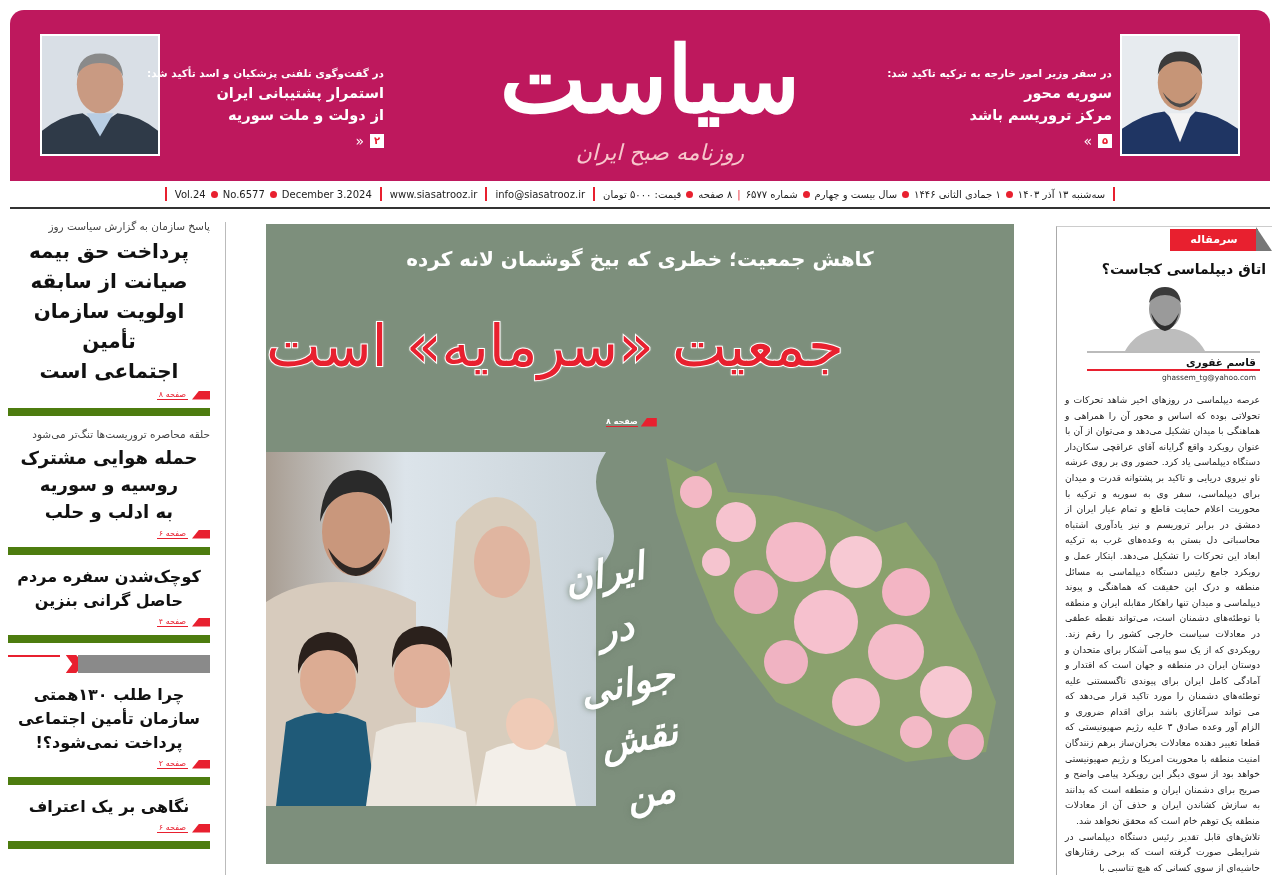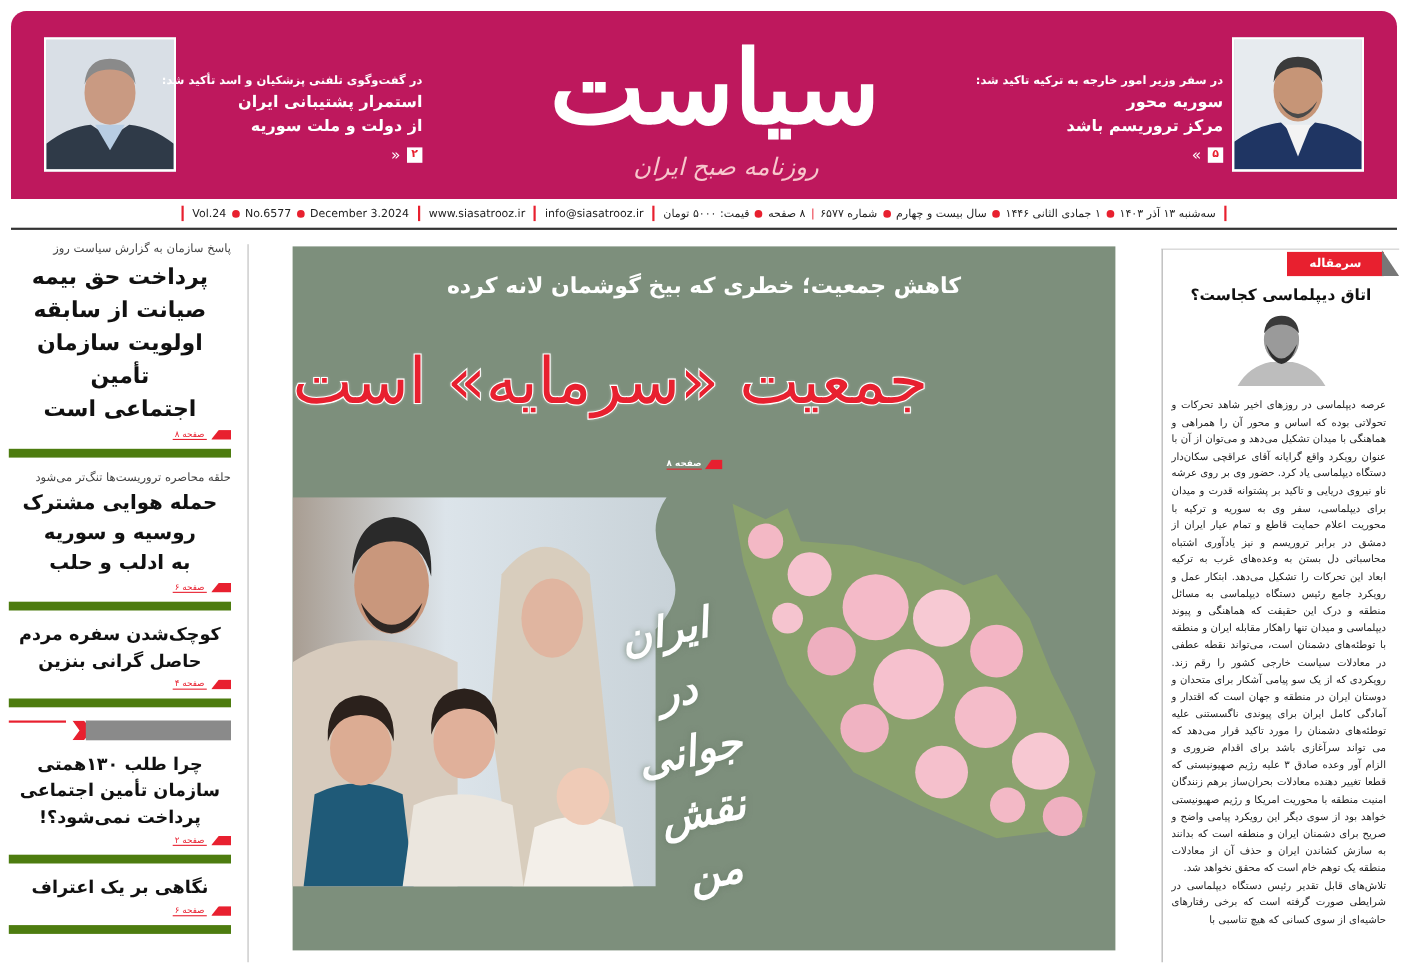--- a/index.html
+++ b/index.html
@@ -119,21 +119,21 @@
   }
   .col-right .badge-row { position: relative; height: 26px; }
   .col-right .badge {
     position: absolute; right: 14px; top: 2px; width: 88px; height: 22px; background: #e8202f;
     color: #fff; font-weight: bold; font-size: 11px; line-height: 22px; text-align: center;
   }
   .col-right .badge-fold {
     position: absolute; right: 0; top: 0; width: 16px; height: 24px; background: #777;
     clip-path: polygon(0 0, 100% 100%, 0 100%);
   }
-  .col-right .op-title { font-size: 14px; font-weight: bold; text-align: center; padding: 6px 6px 4px; line-height: 20px; }
+  .col-right .op-title { font-size: 14px; font-weight: bold; text-align: right; padding: 6px 6px 4px; line-height: 20px; }
   .col-right .author-pic { width: 100px; height: 68px; margin: 0 auto; display: block; }
   .col-right .author-row { margin: 0 12px 0 30px; border-top: 2px solid #bbb; padding-top: 2px; }
   .col-right .author-name { font-size: 10.5px; font-weight: bold; line-height: 14px; padding-right: 4px; border-bottom: 2px solid #e8202f; }
   .col-right .author-email { font-size: 7.5px; color: #333; text-align: right; direction: ltr; text-align: right; padding: 2px 4px 0 0; }
   .col-right .body {
     font-size: 9.2px; line-height: 15.6px; color: #222; text-align: justify; text-align-last: right;
     padding: 6px 12px 0 8px; margin-top: 4px;
   }
   .col-right .body p { margin-bottom: 0; }
 </style>
@@ -348,17 +348,21 @@
     <span class="badge-fold"></span>
   </div>
   <div class="op-title">اتاق دیپلماسی کجاست؟</div>
   <svg class="author-pic" viewBox="0 0 100 68">
     <rect width="100" height="68" fill="#ffffff"></rect>
     <path d="M10 68 Q20 50 40 46 L60 46 Q80 50 90 68 Z" fill="#bdbdbd"></path>
     <ellipse cx="50" cy="26" rx="16" ry="20" fill="#9a9a9a"></ellipse>
     <path d="M34 20 Q36 4 50 4 Q64 4 66 20 Q60 12 50 12 Q40 12 34 20 Z" fill="#3a3a3a"></path>
     <path d="M36 30 Q50 56 64 30 Q60 46 50 48 Q40 46 36 30 Z" fill="#2e2e2e"></path>
   </svg>
+  <div class="author-row">
+    <div class="author-name">قاسم غفوری</div>
+    <div class="author-email">ghassem_tg@yahoo.com</div>
+  </div>
   <div class="body">
     <p>عرصه دیپلماسی در روزهای اخیر شاهد تحرکات و تحولاتی بوده که اساس و محور آن را همراهی و هماهنگی با میدان تشکیل می‌دهد و می‌توان از آن با عنوان رویکرد واقع گرایانه آقای عراقچی سکان‌دار دستگاه دیپلماسی یاد کرد. حضور وی بر روی عرشه ناو نیروی دریایی و تاکید بر پشتوانه قدرت و میدان برای دیپلماسی، سفر وی به سوریه و ترکیه با محوریت اعلام حمایت قاطع و تمام عیار ایران از دمشق در برابر تروریسم و نیز یادآوری اشتباه محاسباتی دل بستن به وعده‌های غرب به ترکیه ابعاد این تحرکات را تشکیل می‌دهد. ابتکار عمل و رویکرد جامع رئیس دستگاه دیپلماسی به مسائل منطقه و درک این حقیقت که هماهنگی و پیوند دیپلماسی و میدان تنها راهکار مقابله ایران و منطقه با توطئه‌های دشمنان است، می‌تواند نقطه عطفی در معادلات سیاست خارجی کشور را رقم زند. رویکردی که از یک سو پیامی آشکار برای متحدان و دوستان ایران در منطقه و جهان است که اقتدار و آمادگی کامل ایران برای پیوندی ناگسستنی علیه توطئه‌های دشمنان را مورد تاکید قرار می‌دهد که می تواند سرآغازی باشد برای اقدام ضروری و الزام آور وعده صادق ۳ علیه رژیم صهیونیستی که قطعا تغییر دهنده معادلات بحران‌ساز برهم زنندگان امنیت منطقه با محوریت امریکا و رژیم صهیونیستی خواهد بود از سوی دیگر این رویکرد پیامی واضح و صریح برای دشمنان ایران و منطقه است که بدانند به سازش کشاندن ایران و حذف آن از معادلات منطقه یک توهم خام است که محقق نخواهد شد.</p>
     <p>تلاش‌های قابل تقدیر رئیس دستگاه دیپلماسی در شرایطی صورت گرفته است که برخی رفتارهای حاشیه‌ای از سوی کسانی که هیچ تناسبی با</p>
   </div>
 </div>
 
 </body></html>

